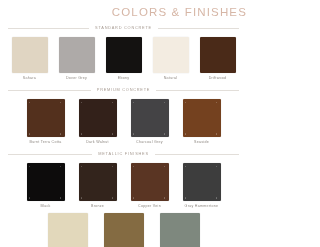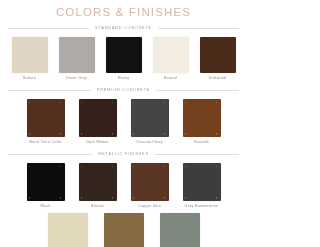--- a/index.html
+++ b/index.html
@@ -20,21 +20,21 @@
     position: relative;
     width: 247px;
     height: 247px;
     background: #ffffff;
     box-sizing: border-box;
     padding: 0;
   }
 
   
   .page-title {
-    text-align: center;
+    text-align: right;
     font-size: 11.5px;
     letter-spacing: 1.15px;
     color: #d6b6a6;
     font-weight: 400;
     margin: 6px 0 0 0;
     line-height: 13px;
     white-space: nowrap;
   }
 
   

